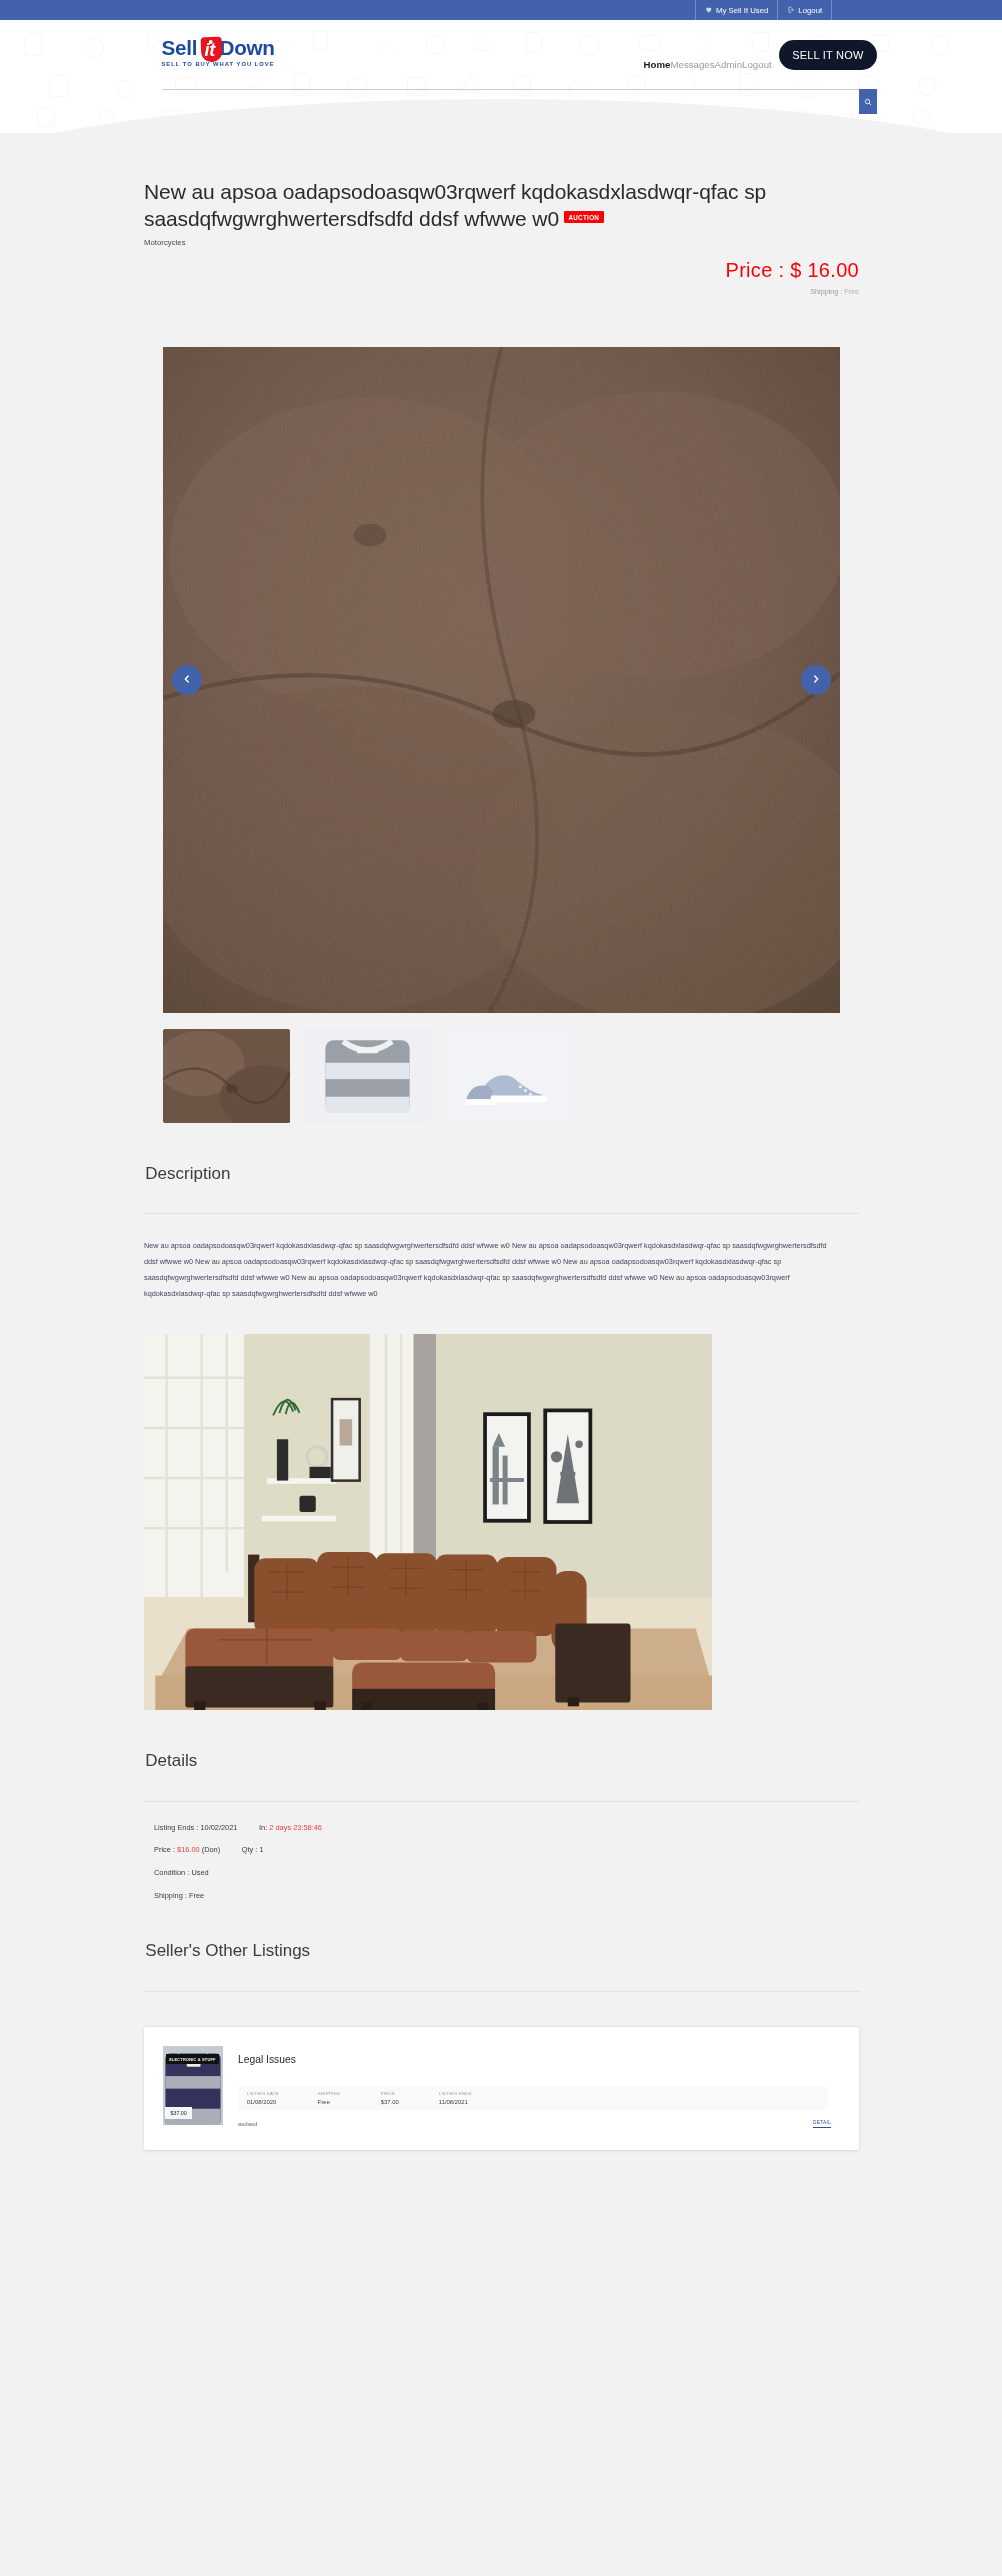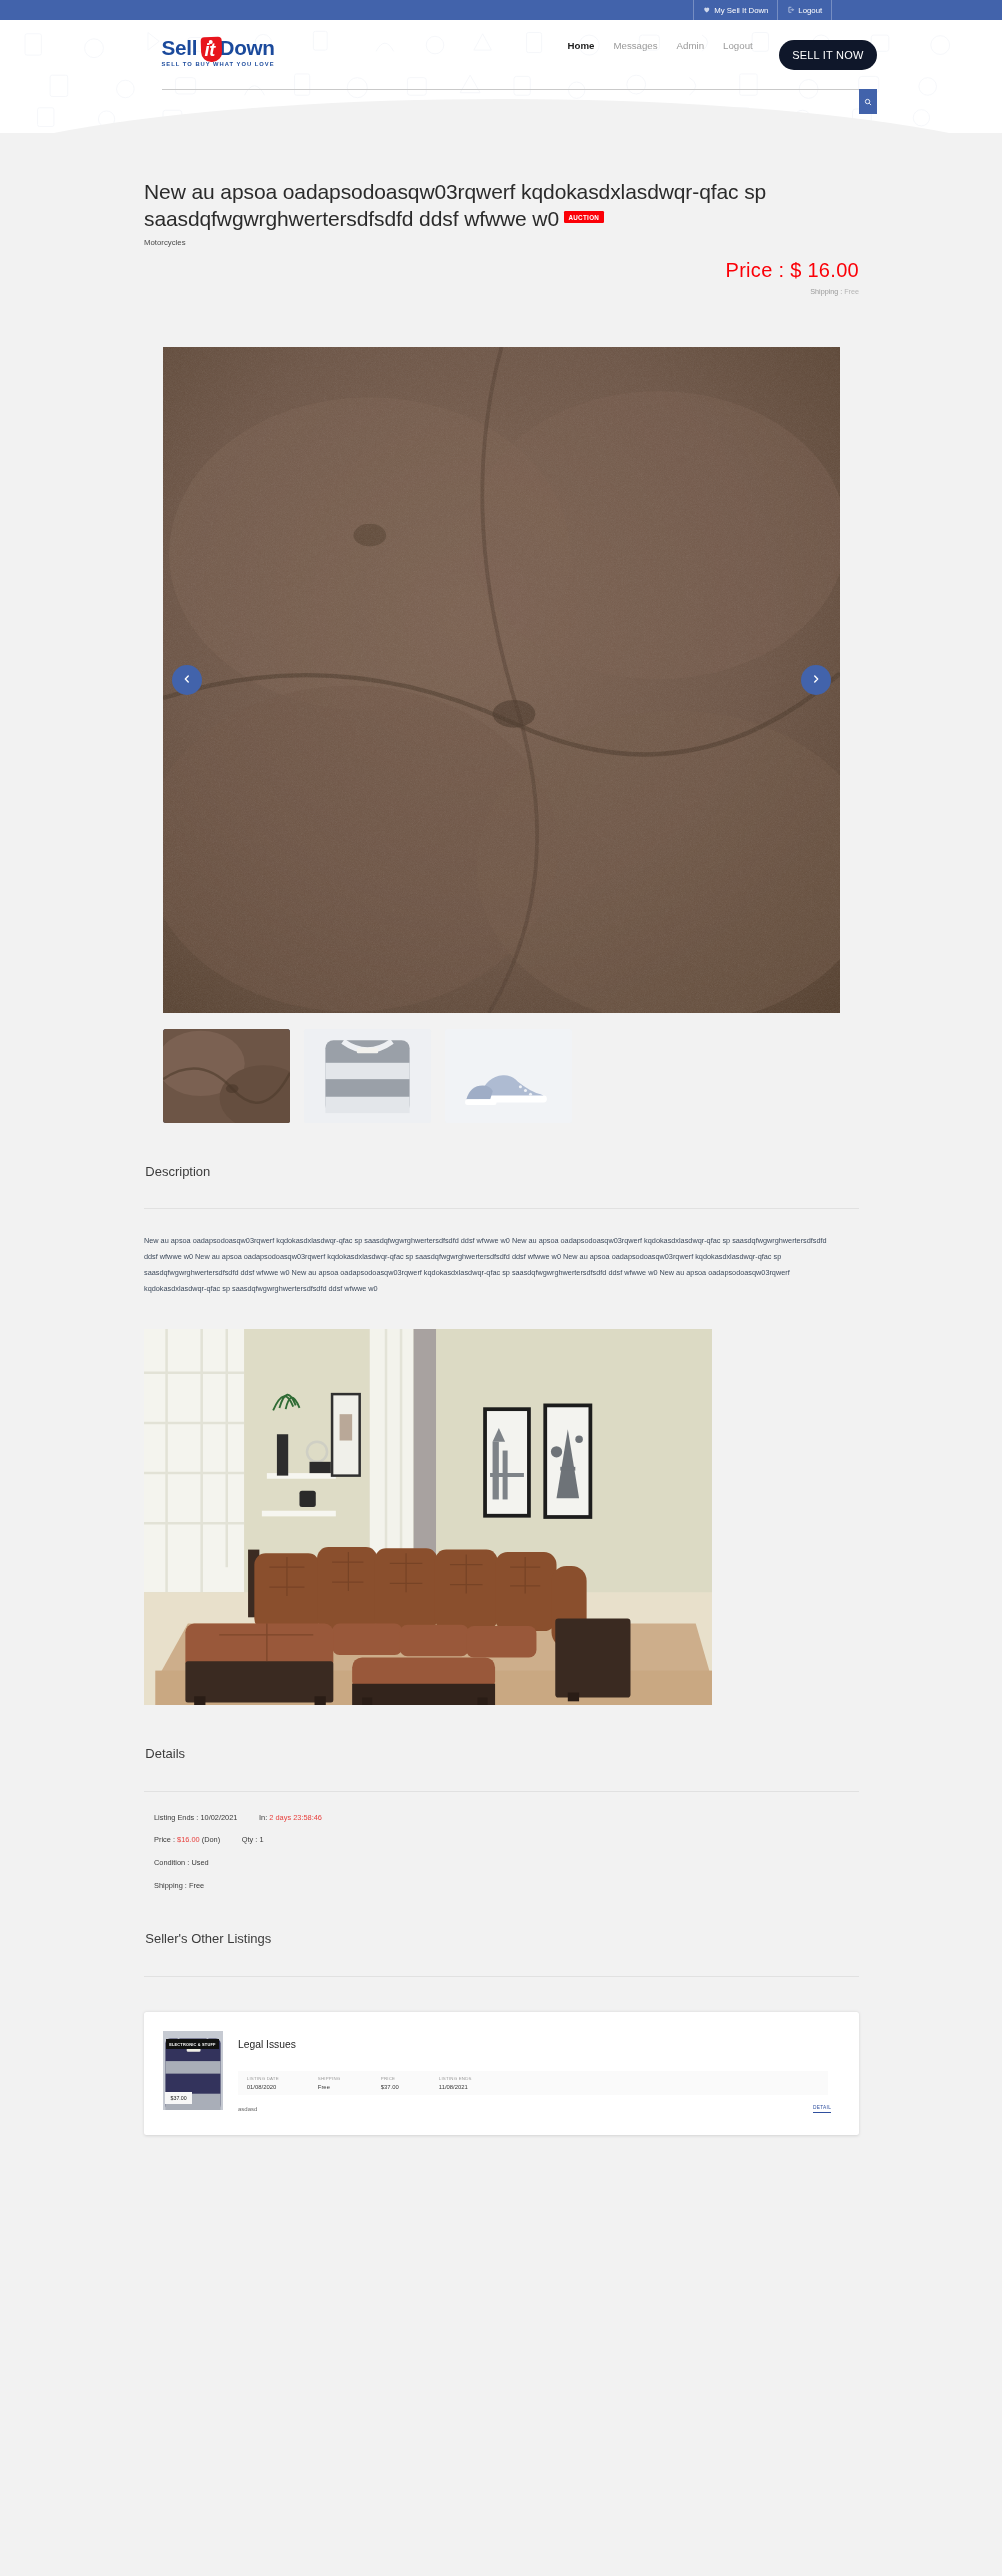--- a/index.html
+++ b/index.html
@@ -111,21 +111,21 @@
     font-style: italic;
   }
   .logo-sub {
     font-size: 5.8px;
     letter-spacing: 1px;
     color: #1b4a9c;
     font-weight: bold;
     margin-top: 1.3px;
     white-space: nowrap;
   }
-  .nav-links { display: flex; align-items: flex-start; gap: 19px; }
+  .nav-links { display: flex; align-items: flex-end; }
   .nav-link {
     font-size: 9.7px;
     color: #9a9a9a;
     text-decoration: none;
     cursor: pointer;
     white-space: nowrap;
   }
   .nav-link.active { color: #1c1c1c; font-weight: bold; }
   .sell-btn {
     background: #0f172a;
@@ -249,21 +249,21 @@
     cursor: pointer;
     position: relative;
     background: #eceff1;
   }
   .thumb.active { outline: 1.9px solid #3b5ba5; outline-offset: -1.9px; }
   .thumb-img { position:absolute; inset:0; }
 
   
   .section { margin-top: 41px; }
   .section-title {
-    font-size: 13px;
+    font-size: 17px;
     color: #3c3c3c;
     font-weight: 400;
     padding-left: 1.3px;
   }
   .section-rule {
     border: 0; border-top: 0.6px solid #e1e1e1;
     margin-top: 29.5px;
   }
   .desc-text {
     margin-top: 24px;
@@ -369,21 +369,21 @@
 </head>
 <body>
 
 <div class="topbar">
   <a class="topbar-link">
     <span>
       <svg width="7.5" height="7.5" viewBox="0 0 24 24" fill="#cfd8ec">
           <path d="M12 21s-8-5.2-8-10.5A4.5 4.5 0 0 1 12 7a4.5 4.5 0 0 1 8 3.5C20 15.8 12 21 12 21z"></path>
         </svg>
     </span>
-    <span>My Sell It Down</span>
+    <span>My Sell It Used</span>
   </a>
   <a class="topbar-link">
     <span>
       <svg width="7.5" height="7.5" viewBox="0 0 24 24" fill="none" stroke="#cfd8ec" stroke-width="2.4">
           <path d="M14 4H6v16h8"></path>
           <path d="M11 12h9"></path>
           <path d="M17 8l4 4-4 4"></path>
         </svg>
     </span>
     <span>Logout</span>

